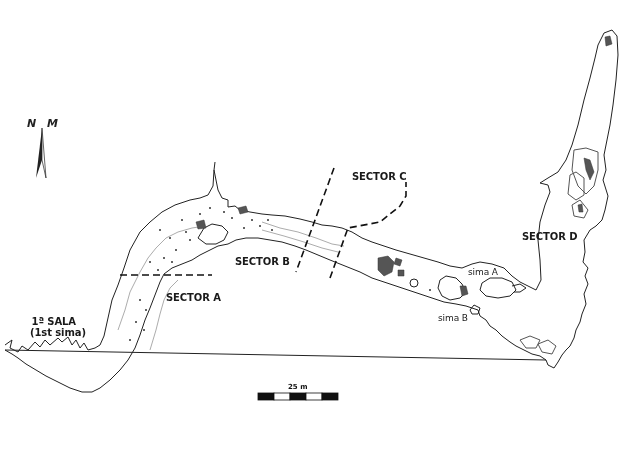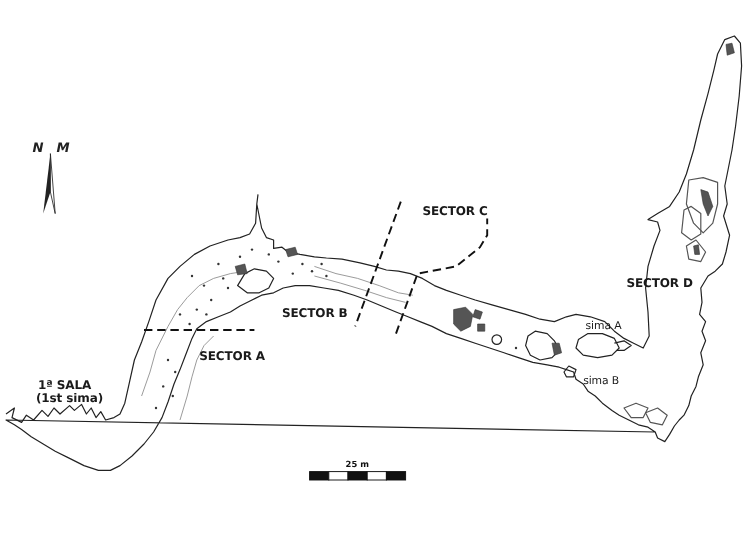--- a/index.html
+++ b/index.html
@@ -113,16 +113,16 @@
 
 <div class="lbl center" style="left:30px; top:316px; width:46px;">
   <div>1ª SALA</div>
   <div>(1st sima)</div>
 </div>
 
 <div class="lbl" style="left:166px; top:292px;">SECTOR A</div>
 <div class="lbl" style="left:224px; top:256px;margin-left:11px;">SECTOR B</div>
 <div class="lbl" style="left:352px; top:171px;">SECTOR C</div>
 <div class="lbl" style="left:482px; top:231px;margin-left:40px;">SECTOR D</div>
-<div class="lbl plain" style="left:488px; top:267px;">sima A</div>
-<div class="lbl plain" style="left:438px; top:313px;margin-left:48px;">sima B</div>
+<div class="lbl plain" style="left:468px; top:267px;">sima A</div>
+<div class="lbl plain" style="left:438px; top:313px;">sima B</div>
 
 <div class="scale-label" style="left:288px; top:383px;">25 m</div>
 
 </body></html>

